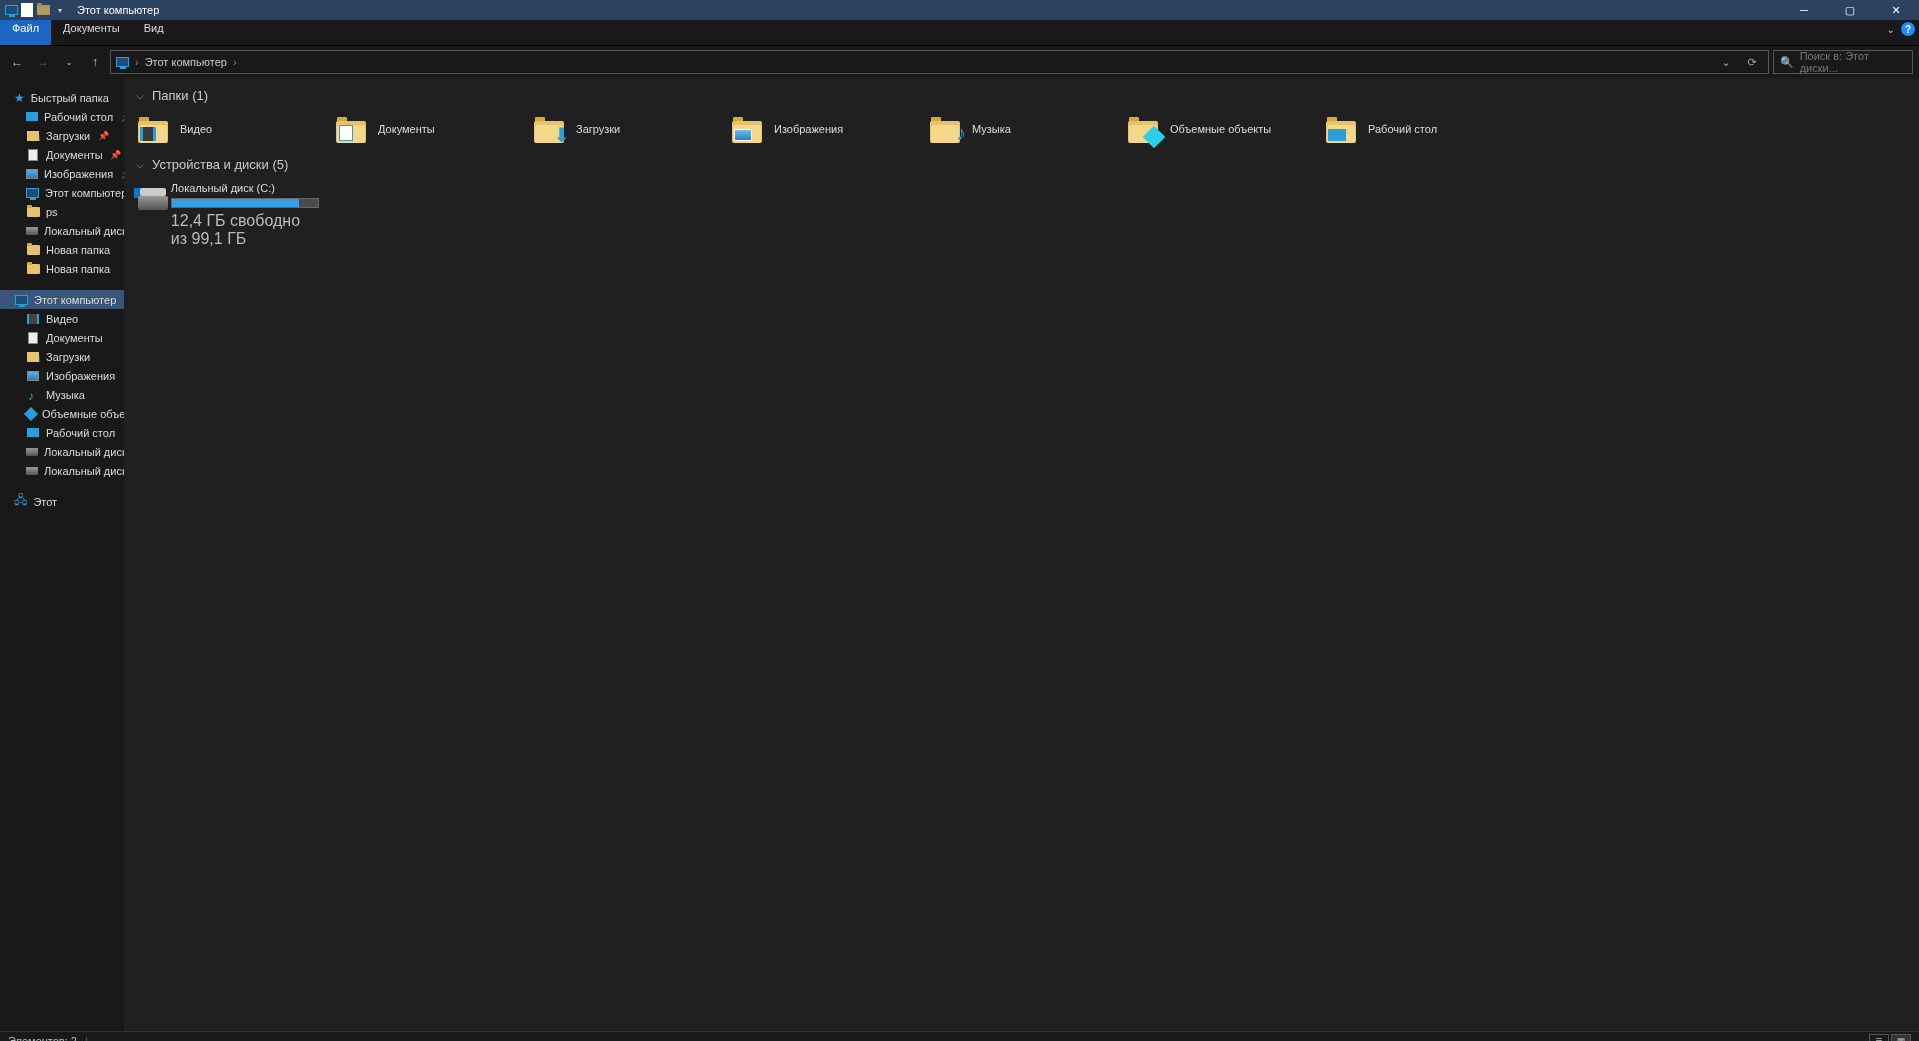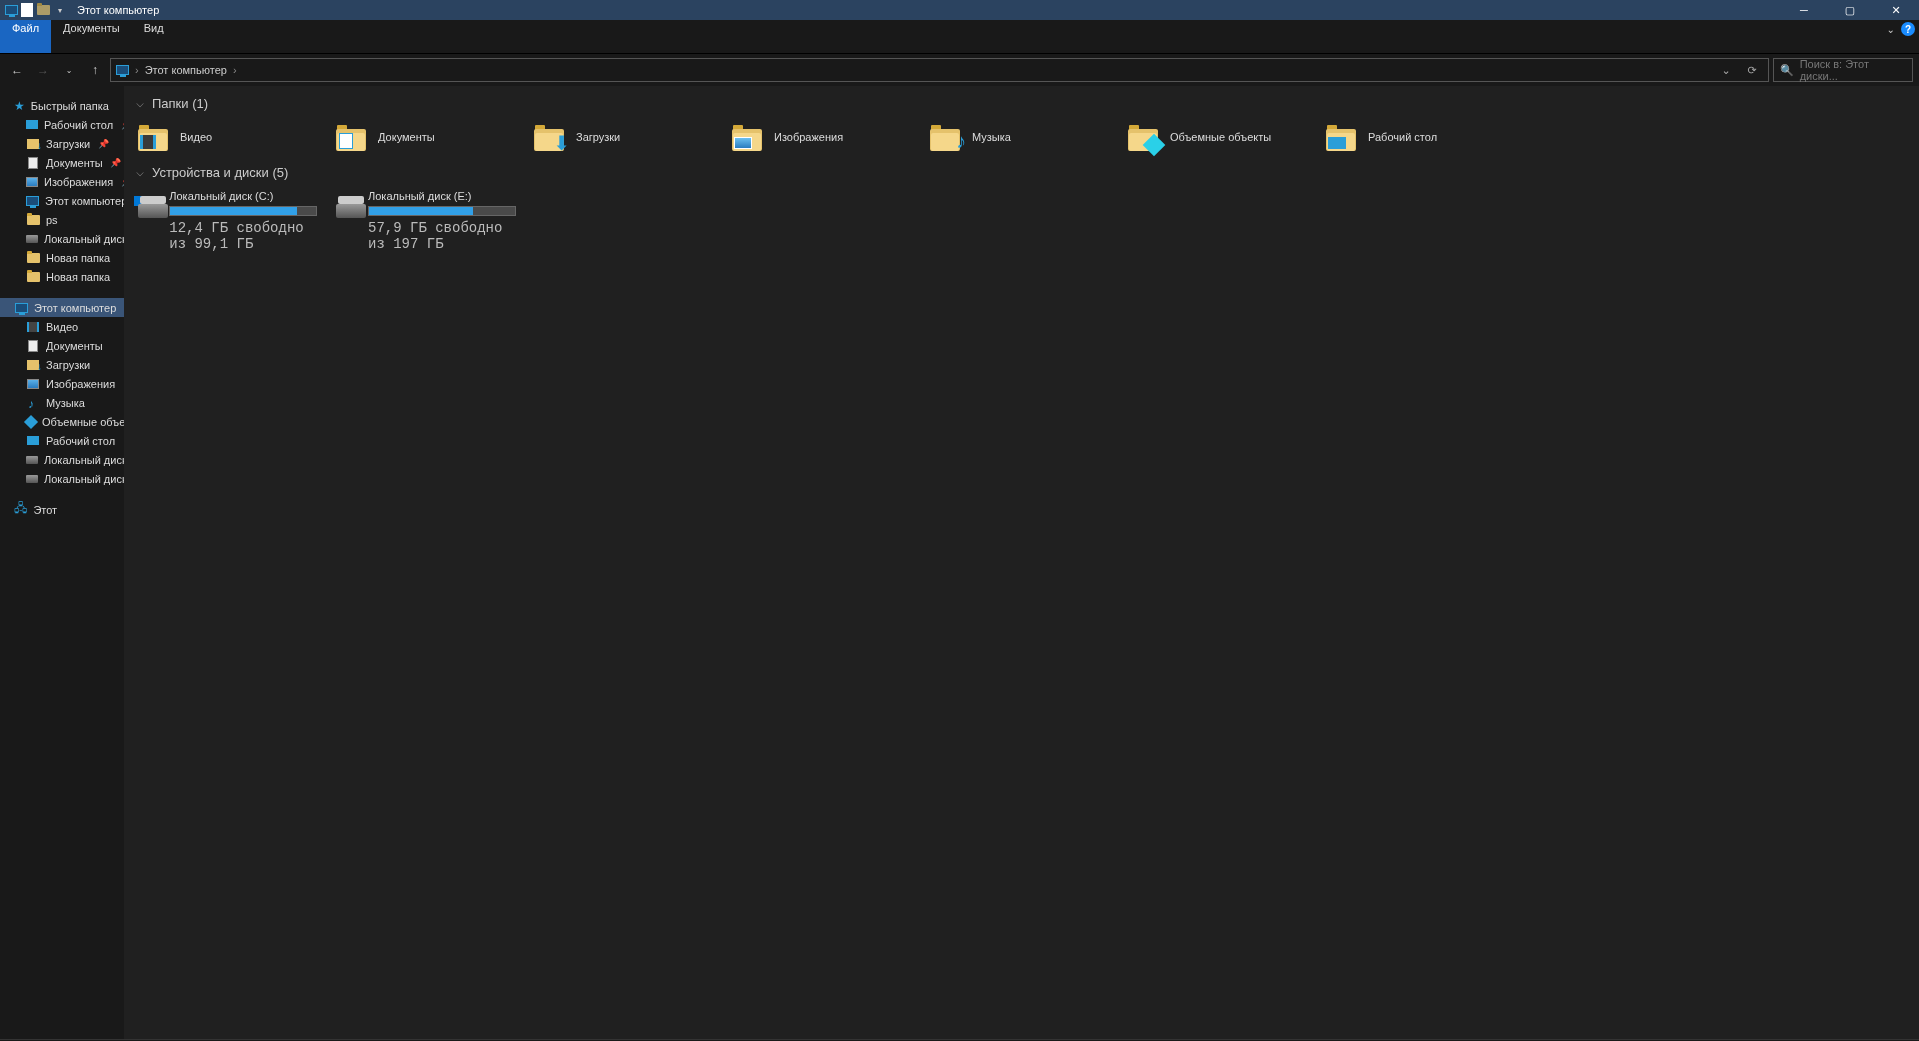--- a/index.html
+++ b/index.html
@@ -7,21 +7,21 @@
 
 
 .titlebar { height:20px; background:#2b4360; display:flex; align-items:center; color:#fff; font-size:11px; }
 .titlebar .ticons { display:flex; gap:3px; padding:0 4px; align-items:center; }
 .titlebar .ticon { width:14px; height:14px; display:flex; align-items:center; justify-content:center; }
 .titlebar .title { padding-left:6px; }
 .winctrl { margin-left:auto; display:flex; }
 .winctrl div { width:46px; height:20px; display:flex; align-items:center; justify-content:center; color:#fff; }
 
 
-.menubar { height:34px; background:#191919; display:flex; font-size:11px; color:#ddd; border-bottom:1px solid #000; position:relative; }
+.menubar { height:26px; background:#191919; display:flex; font-size:11px; color:#ddd; border-bottom:1px solid #000; position:relative; }
 .menubar .file { background:#1a66c2; color:#fff; padding:2px 12px; }
 .menubar .m { padding:2px 12px; }
 .ribbon-toggle { position:absolute; right:4px; top:2px; display:flex; gap:6px; align-items:center; color:#ccc; }
 .help { width:14px; height:14px; border-radius:50%; background:#1a8cff; color:#fff; font-size:10px; display:flex; align-items:center; justify-content:center; font-weight:bold; }
 
 
 .navbar { height:32px; background:#191919; display:flex; align-items:center; padding:0 6px; gap:4px; }
 .navbtn { width:22px; height:22px; color:#ccc; display:flex; align-items:center; justify-content:center; font-size:12px; }
 .navbtn.dis { color:#555; }
 .addr { flex:1; height:24px; border:1px solid #555; background:#191919; display:flex; align-items:center; color:#ccc; font-size:11px; padding:0 4px; gap:6px; }
@@ -46,29 +46,29 @@
 .content { flex:1; background:#202020; padding:6px 0 0 6px; }
 .group-header { display:flex; align-items:center; gap:6px; color:#ccc; font-size:13px; padding:4px 0 6px 4px; }
 .chev { color:#888; font-size:10px; width:12px; text-align:center; }
 .folders { display:flex; flex-wrap:wrap; gap:0; }
 .folder-item { width:198px; height:40px; display:flex; align-items:center; gap:10px; padding-left:8px; font-size:11px; color:#ddd; }
 .folder-icon { width:32px; height:28px; position:relative; }
 .folder-back { position:absolute; width:30px; height:22px; bottom:0; background:#e5c26b; border-radius:2px; }
 .folder-front { position:absolute; width:28px; height:18px; bottom:0; left:1px; background:#f5d78a; border-radius:2px; }
 .folder-tab { position:absolute; width:10px; height:6px; top:2px; left:1px; background:#d4a938; border-radius:1px 1px 0 0; }
 
-.drives { display:flex; gap:0; }
+.drives { display:flex; gap:16px; }
 .drive-item { width:198px; display:flex; gap:10px; padding:4px 8px; font-size:11px; }
 .drive-icon { width:32px; height:26px; margin-top:4px; position:relative; }
 .drive-body { position:absolute; width:30px; height:14px; bottom:2px; background:linear-gradient(#999,#555); border-radius:2px; }
 .drive-top { position:absolute; width:26px; height:8px; top:2px; left:2px; background:#ccc; border-radius:2px; }
 .drive-text { display:flex; flex-direction:column; gap:2px; }
 .bar { width:148px; height:10px; border:1px solid #666; background:#4a4a4a; margin:2px 0; }
 .bar-fill { height:100%; background:#31a0e8; }
-.drive-free { color:#bbb; font-size:14px;font-family:Liberation Mono, monospace; }
+.drive-free { color:#bbb; font-size:16px; }
 
 
 .statusbar { height:18px; background:#191919; color:#bbb; font-size:11px; display:flex; align-items:center; padding:0 8px; border-top:1px solid #333; }
 .statusbar .view-icons { margin-left:auto; display:flex; gap:2px; }
 .statusbar .vbtn { width:20px; height:14px; border:1px solid #555; display:flex; align-items:center; justify-content:center; font-size:9px; }
 
 
 .i-monitor { width:13px; height:10px; border:1px solid #2a9ed8; background:#1a4d7a; position:relative; }
 .i-monitor:after { content:""; position:absolute; width:6px; height:2px; background:#2a9ed8; bottom:-3px; left:3px; }
 .i-desktop { width:12px; height:9px; background:#2a9ed8; }
@@ -366,34 +366,20 @@
             <div class="drive-body"></div>
        </div>
        <div class="drive-text">
          <span>Локальный диск (C:)</span>
          <div class="bar">
               <div class="bar-fill" style="width:87%"></div>
             </div>
          <span class="drive-free">12,4 ГБ свободно из 99,1 ГБ</span>
        </div>
      </div>
-        <div class="drive-item">
-       <div class="drive-icon">
-
-         <div class="drive-top"></div>
-            <div class="drive-body"></div>
-       </div>
-       <div class="drive-text">
-         <span>Локальный диск (E:)</span>
-         <div class="bar">
-              <div class="bar-fill" style="width:71%"></div>
-            </div>
-         <span class="drive-free">57,9 ГБ свободно из 197 ГБ</span>
-       </div>
-     </div>
       </div>
   </div>
 
 </div>
 
 <div class="statusbar">
   <span>Элементов: 2</span>
   <span style="margin-left:8px;color:#555;">|</span>
   <div class="view-icons">
     <div class="vbtn">≣</div>

